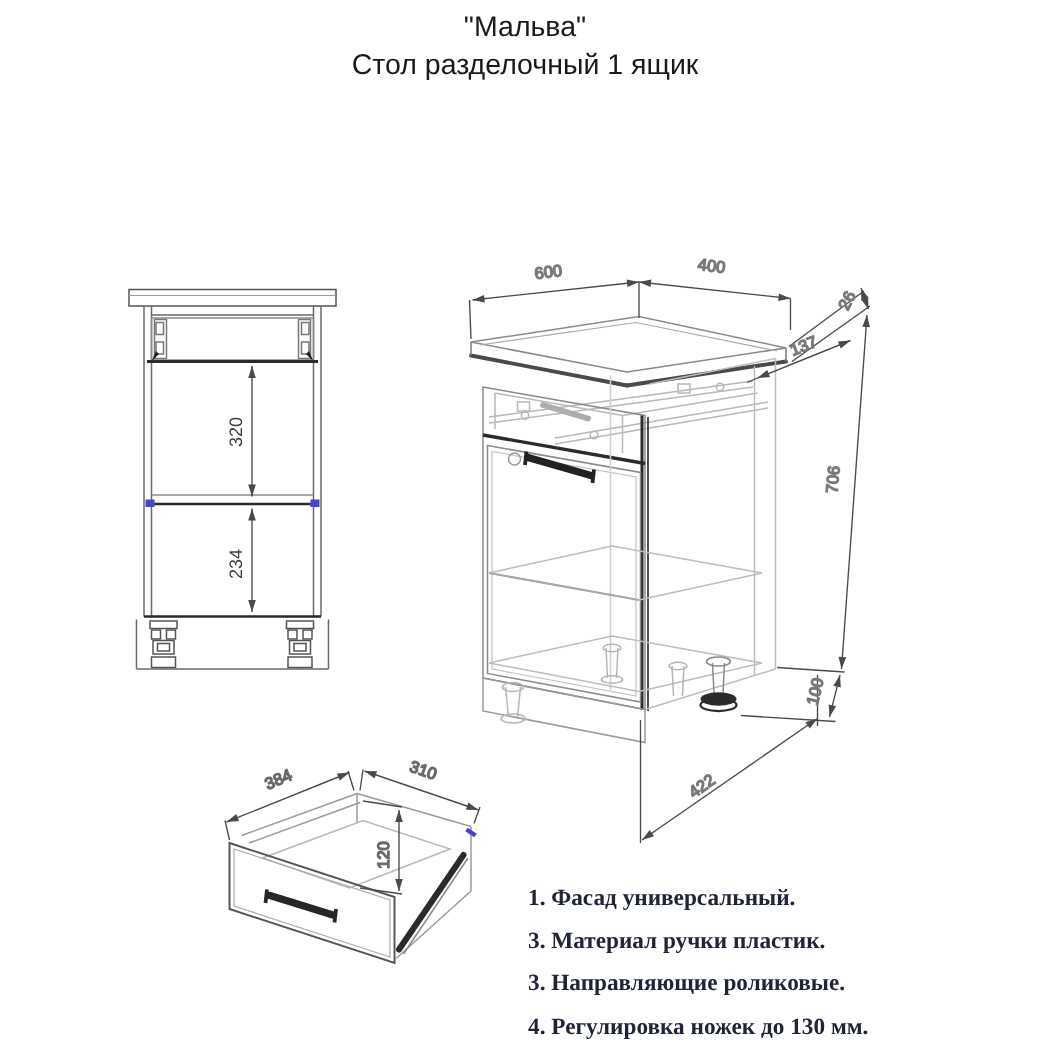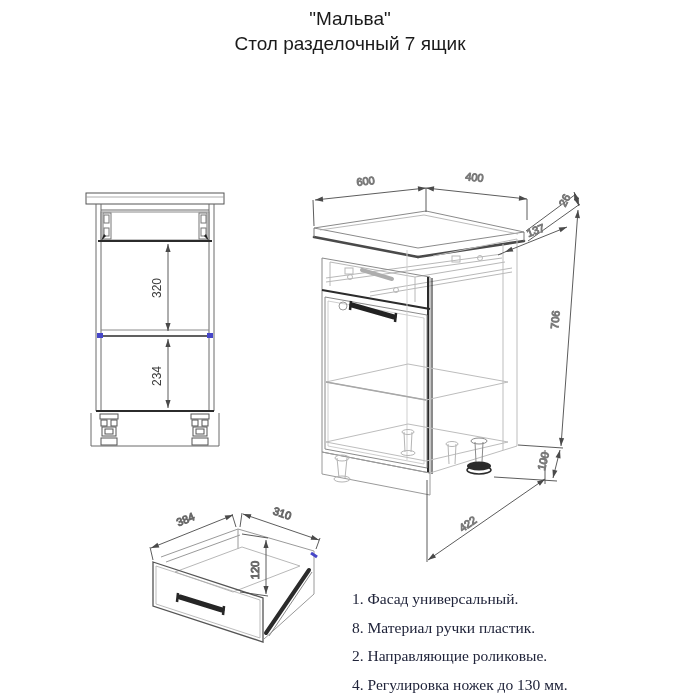--- a/index.html
+++ b/index.html
@@ -3,32 +3,32 @@
 <meta charset="utf-8">
 <style>
   html,body { margin:0; padding:0; background:#ffffff; }
   #stage { position:relative; width:700px; height:700px; background:#ffffff; overflow:hidden;
            font-family:"Liberation Sans", sans-serif; }
   #title-block { position:absolute; top:6px; left:0; width:700px; text-align:center;
                  color:#1a1a1a; font-size:19px; line-height:25px; }
   #drawing-svg { position:absolute; top:0; left:0; }
   #notes-block { position:absolute; left:352px; top:590px; width:310px;
                  font-family:"Liberation Serif", serif; font-size:15.5px; color:#20243a; }
-  #notes-block .note { margin-bottom:10.5px; white-space:nowrap; }
+  #notes-block .note { margin-bottom:10.5px; white-space:nowrap;font-weight:bold; }
   .dim { font:11px "Liberation Sans", sans-serif; fill:#3c3c3c; }
   .dimfv { font:12px "Liberation Sans", sans-serif; fill:#3c3c3c; }
 </style>
 </head>
 <body>
 
 <div id="stage">
 
   <div id="title-block">
     <div>"Мальва"</div>
-    <div>Стол разделочный 7 ящик</div>
+    <div>Стол разделочный 1 ящик</div>
   </div>
 
   <svg id="drawing-svg" width="700" height="700" viewBox="0 0 700 700">
     <defs>
       <marker id="arw" viewBox="0 0 10 10" refX="10" refY="5" markerWidth="11" markerHeight="8" markerUnits="userSpaceOnUse" orient="auto-start-reverse">
         <path d="M0,1.8 L10,5 L0,8.2 Z" fill="#4a4a4a"></path>
       </marker>
     </defs>
 
     <g fill="none" stroke="#6a6a6a" stroke-width="1">
@@ -223,18 +223,18 @@
         <line x1="266" y1="540" x2="266" y2="594" marker-start="url(#arw)" marker-end="url(#arw)"></line>
       </g>
       <text class="dim" text-anchor="middle" transform="translate(187,523) rotate(-23)">384</text>
       <text class="dim" text-anchor="middle" transform="translate(281,517) rotate(19)">310</text>
       <text class="dim" text-anchor="middle" transform="translate(259,570) rotate(-90)">120</text>
     </g>
   </svg>
 
   <div id="notes-block">
     <div class="note">1. Фасад универсальный.</div>
-    <div class="note">8. Материал ручки пластик.</div>
-    <div class="note">2. Направляющие роликовые.</div>
+    <div class="note">3. Материал ручки пластик.</div>
+    <div class="note">3. Направляющие роликовые.</div>
     <div class="note">4. Регулировка ножек до 130 мм.</div>
   </div>
 
 </div>
 
 </body></html>

